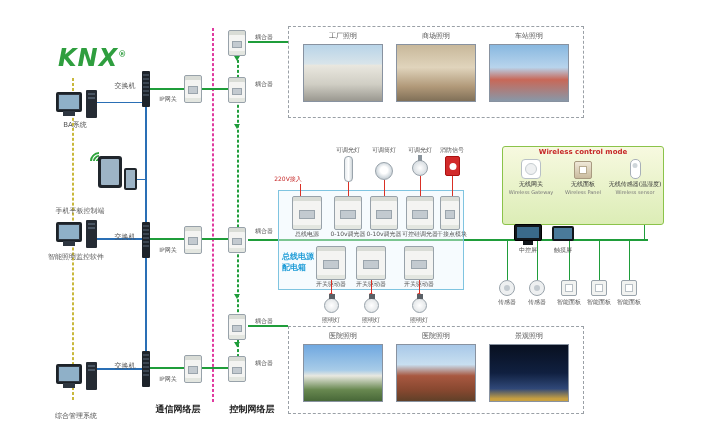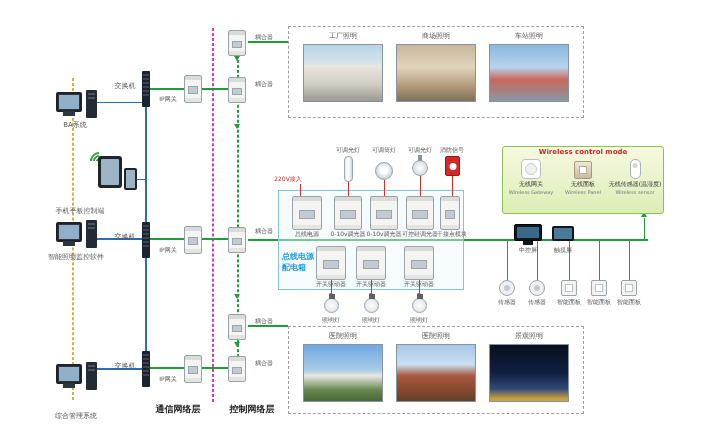--- a/index.html
+++ b/index.html
@@ -126,20 +126,23 @@
   <div class="hl green" style="left:248px;top:325px;width:40px"></div>
   <div class="hl green" style="left:248px;top:239px;width:400px"></div>
   <div class="vl thin green" style="left:644px;top:218px;height:21px"></div>
   <div class="tri up" style="left:641px;top:212px"></div>
   <div class="vl thin green" style="left:507px;top:241px;height:39px"></div>
   <div class="vl thin green" style="left:537px;top:241px;height:39px"></div>
   <div class="vl thin green" style="left:569px;top:241px;height:39px"></div>
   <div class="vl thin green" style="left:599px;top:241px;height:39px"></div>
   <div class="vl thin green" style="left:629px;top:241px;height:39px"></div>
 
+  <div class="knx" style="left:58px;top:44px">
+    <span>KNX</span><sup>®</sup>
+  </div>
 
   <div class="pc-mon" style="left:56px;top:92px"></div>
   <div class="pc-tower" style="left:86px;top:90px"></div>
   <span class="clbl" style="left:75px;top:121px">BA系统</span>
 
   <span class="arc" style="left:96px;top:158px;width:6px;height:6px"></span>
   <span class="arc" style="left:93px;top:155px;width:12px;height:12px"></span>
   <span class="arc" style="left:90px;top:152px;width:18px;height:18px"></span>
   <div class="tab" style="left:98px;top:156px"></div>
   <div class="phone" style="left:124px;top:168px"></div>
@@ -240,21 +243,21 @@
   <div class="dot" style="left:329px;top:293px"></div>
   <div class="dot" style="left:369px;top:293px"></div>
   <div class="dot" style="left:417px;top:293px"></div>
   <div class="bulb" style="left:324px;top:298px"></div>
   <div class="bulb" style="left:364px;top:298px"></div>
   <div class="bulb" style="left:412px;top:298px"></div>
   <span class="clbl sm" style="left:331px;top:317px">照明灯</span>
   <span class="clbl sm" style="left:371px;top:317px">照明灯</span>
   <span class="clbl sm" style="left:419px;top:317px">照明灯</span>
 
-  <div class="wbox" style="left:502px;top:146px;width:162px;height:68px">
+  <div class="wbox" style="left:502px;top:146px;width:162px;height:79px">
     <div class="wtitle-en">Wireless control mode</div>
     <div class="witems">
       <div class="witem">
         <span class="wicon wgw"></span>
         <span class="wcn">无线网关</span>
         <span class="wen">Wireless Gateway</span>
       </div>
       <div class="witem">
         <span class="wicon wpanel"></span>
         <span class="wcn">无线面板</span>

